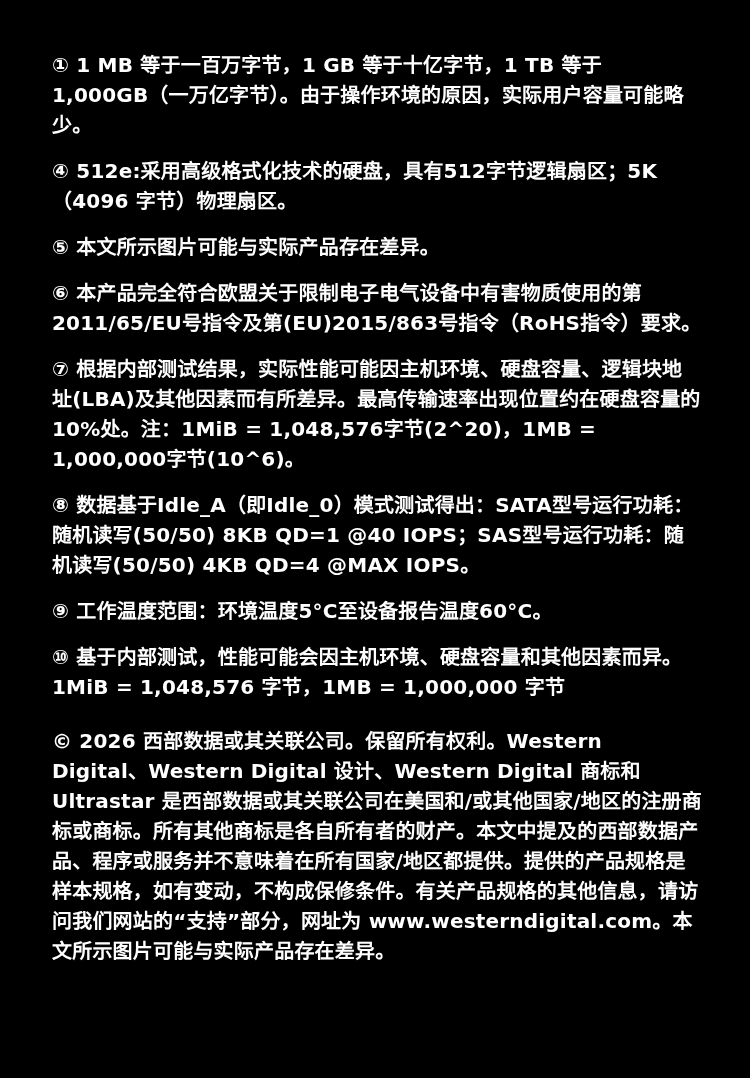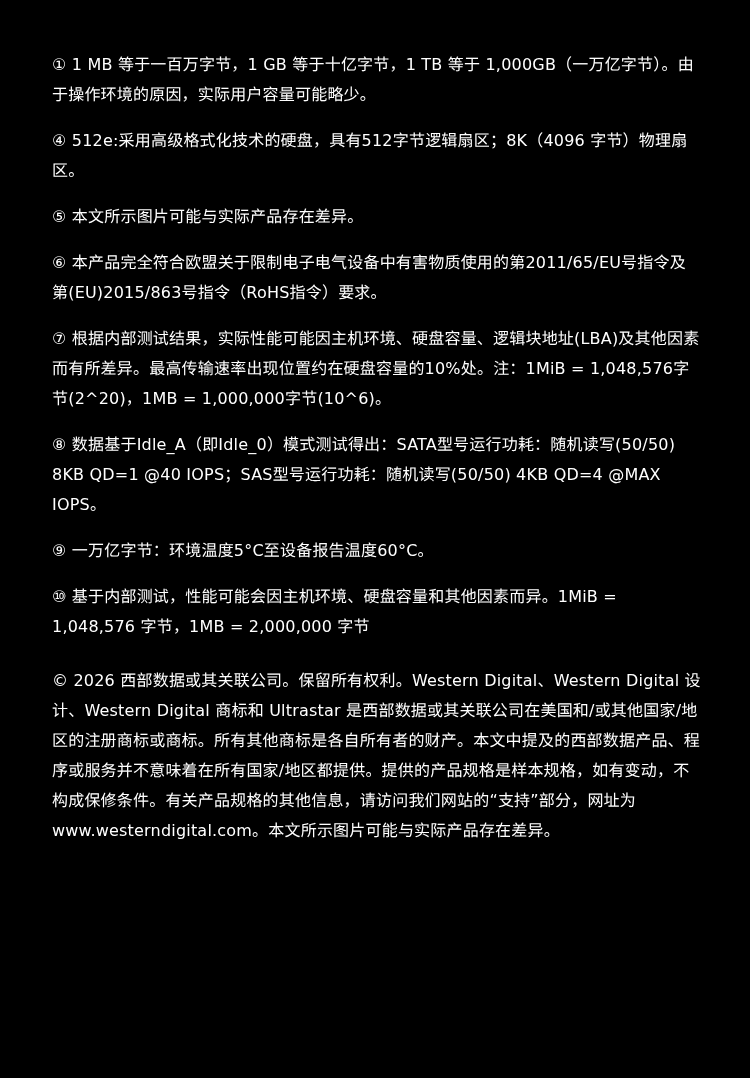--- a/index.html
+++ b/index.html
@@ -14,42 +14,42 @@
     overflow: hidden;
   }
   .page {
     box-sizing: border-box;
     width: 750px;
     height: 1078px;
     padding: 50px 48px 0 52px;
     background: #000000;
     color: #ffffff;
     font-family: "DejaVu Sans", "Liberation Sans", sans-serif;
-    font-size: 16px;
+    font-size: 20px;
     line-height: 30px;
-    font-weight: 400;
+    font-weight: 700;
     letter-spacing: 0.2px;
   }
   p.footnote {
     margin: 0 0 16px 0;
     text-align: left;
   }
   p.copyright {
     margin: 24px 0 0 0;
     text-align: left;
   }
 </style>
 </head>
 <body>
 
 <div class="page">
   <section>
     <p class="footnote">① 1 MB 等于一百万字节，1 GB 等于十亿字节，1 TB 等于 1,000GB（一万亿字节）。由于操作环境的原因，实际用户容量可能略少。</p>
-    <p class="footnote">④ 512e:采用高级格式化技术的硬盘，具有512字节逻辑扇区；8K（4096 字节）物理扇区。</p>
+    <p class="footnote">④ 512e:采用高级格式化技术的硬盘，具有512字节逻辑扇区；5K（4096 字节）物理扇区。</p>
     <p class="footnote">⑤ 本文所示图片可能与实际产品存在差异。</p>
     <p class="footnote">⑥ 本产品完全符合欧盟关于限制电子电气设备中有害物质使用的第2011/65/EU号指令及第(EU)2015/863号指令（RoHS指令）要求。</p>
     <p class="footnote">⑦ 根据内部测试结果，实际性能可能因主机环境、硬盘容量、逻辑块地址(LBA)及其他因素而有所差异。最高传输速率出现位置约在硬盘容量的10%处。注：1MiB = 1,048,576字节(2^20)，1MB = 1,000,000字节(10^6)。</p>
     <p class="footnote">⑧ 数据基于Idle_A（即Idle_0）模式测试得出：SATA型号运行功耗：随机读写(50/50) 8KB QD=1 @40 IOPS；SAS型号运行功耗：随机读写(50/50) 4KB QD=4 @MAX IOPS。</p>
-    <p class="footnote">⑨ 一万亿字节：环境温度5°C至设备报告温度60°C。</p>
-    <p class="footnote">⑩ 基于内部测试，性能可能会因主机环境、硬盘容量和其他因素而异。1MiB = 1,048,576 字节，1MB = 2,000,000 字节</p>
+    <p class="footnote">⑨ 工作温度范围：环境温度5°C至设备报告温度60°C。</p>
+    <p class="footnote">⑩ 基于内部测试，性能可能会因主机环境、硬盘容量和其他因素而异。1MiB = 1,048,576 字节，1MB = 1,000,000 字节</p>
   </section>
   <p class="copyright">© 2026 西部数据或其关联公司。保留所有权利。Western Digital、Western Digital 设计、Western Digital 商标和 Ultrastar 是西部数据或其关联公司在美国和/或其他国家/地区的注册商标或商标。所有其他商标是各自所有者的财产。本文中提及的西部数据产品、程序或服务并不意味着在所有国家/地区都提供。提供的产品规格是样本规格，如有变动，不构成保修条件。有关产品规格的其他信息，请访问我们网站的“支持”部分，网址为 www.westerndigital.com。本文所示图片可能与实际产品存在差异。</p>
 </div>
 
 </body></html>

